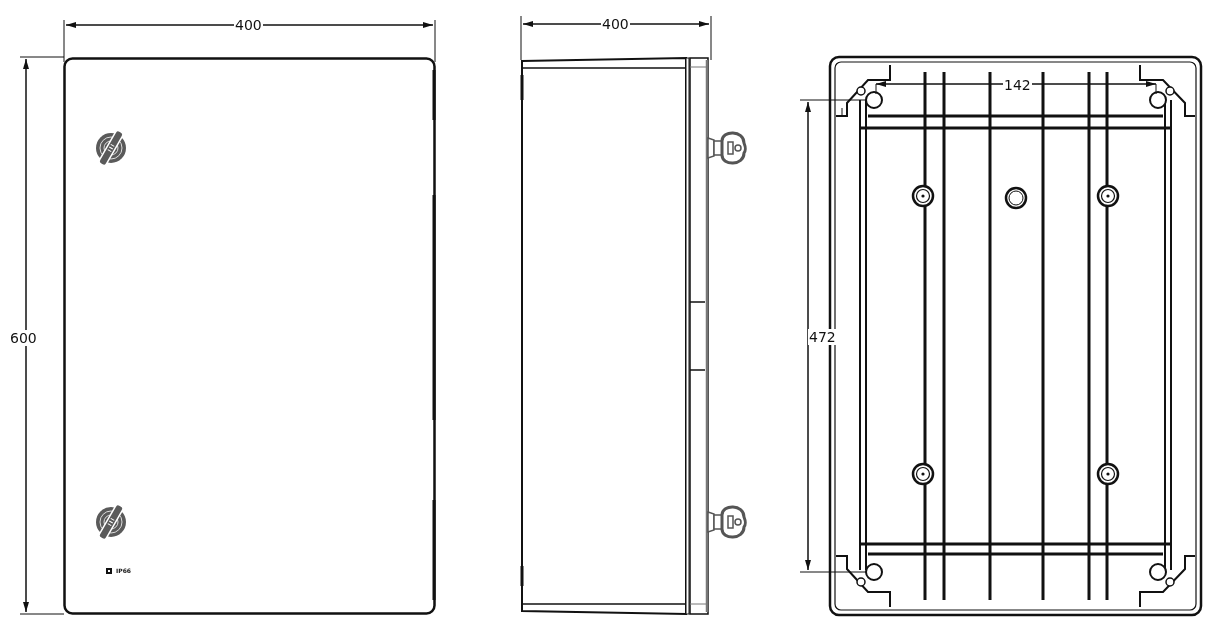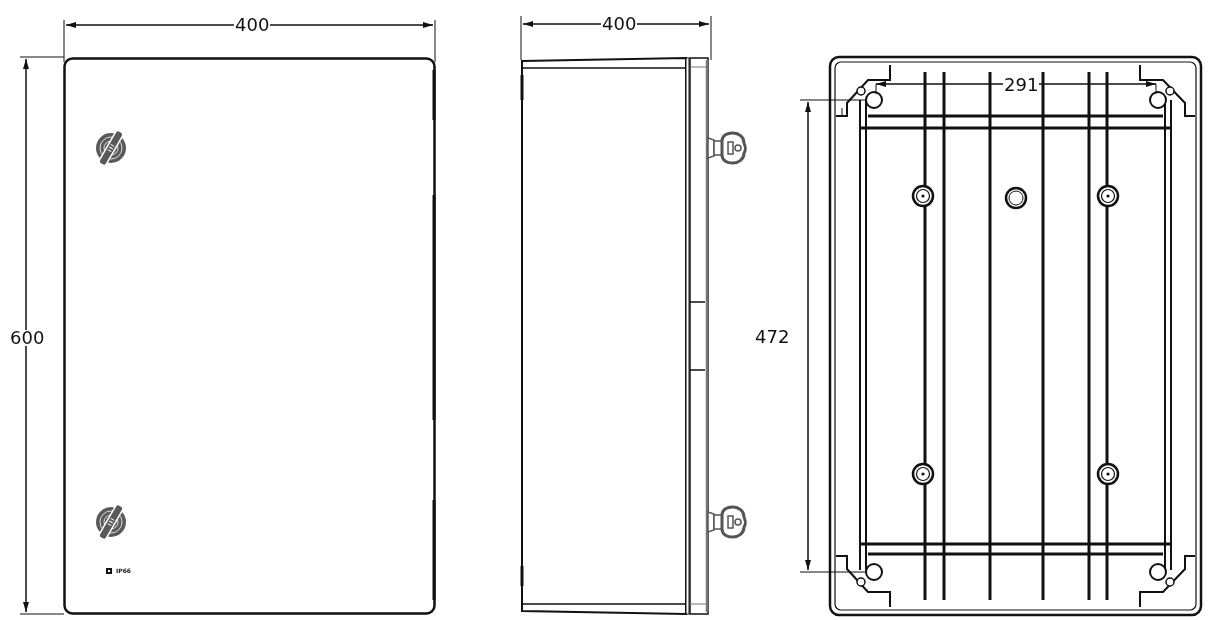--- a/index.html
+++ b/index.html
@@ -1,18 +1,18 @@
 <!DOCTYPE html>
 <html><head>
   <meta charset="utf-8">
   <style>
     html, body { margin: 0; padding: 0; background: #ffffff; }
     body { width: 1224px; height: 620px; overflow: hidden; position: relative; font-family: "DejaVu Sans", sans-serif; }
     svg { position: absolute; left: 0; top: 0; }
-    .label { position: absolute; font-family: "DejaVu Sans", sans-serif; font-size: 18px; color: #111; background: #fff; padding: 0 1px; line-height: 16px; }
+    .label { position: absolute; font-family: "DejaVu Sans", sans-serif; font-size: 14px; color: #111; background: #fff; padding: 0 1px; line-height: 16px; }
   </style>
 </head>
 <body>
 
 <svg width="1224" height="620" viewBox="0 0 1224 620">
   <defs>
     <marker id="arr" markerWidth="10" markerHeight="6" refX="10" refY="3" orient="auto" markerUnits="userSpaceOnUse">
       <path d="M0,0 L10,3 L0,6 z" fill="#111"></path>
     </marker>
   </defs>
@@ -171,15 +171,15 @@
     <line x1="800" y1="100" x2="866" y2="100" stroke="#111" stroke-width="1"></line>
     <line x1="800" y1="572" x2="866" y2="572" stroke="#111" stroke-width="1"></line>
     <line x1="808" y1="102" x2="808" y2="570" stroke="#111" stroke-width="1" marker-end="url(#arr)"></line>
     <line x1="808" y1="570" x2="808" y2="102" stroke="#111" stroke-width="1" marker-end="url(#arr)"></line>
   </g>
 </svg>
 
 <div class="label" style="left:234px; top:17px;">400</div>
 <div class="label" style="left:9px; top:330px;text-align:center;">600</div>
 <div class="label" style="left:601px; top:16px;">400</div>
-<div class="label" style="left:1003px; top:77px;">291</div>
-<div class="label" style="left:754px; top:329px;text-align:center;">472</div>
+<div class="label" style="left:1003px; top:77px;">142</div>
+<div class="label" style="left:808px; top:329px;text-align:center;">472</div>
 <div class="label" style="left:115px; top:567px; font-size:6px; line-height:8px; font-weight:bold;">IP66</div>
 
 </body></html>

